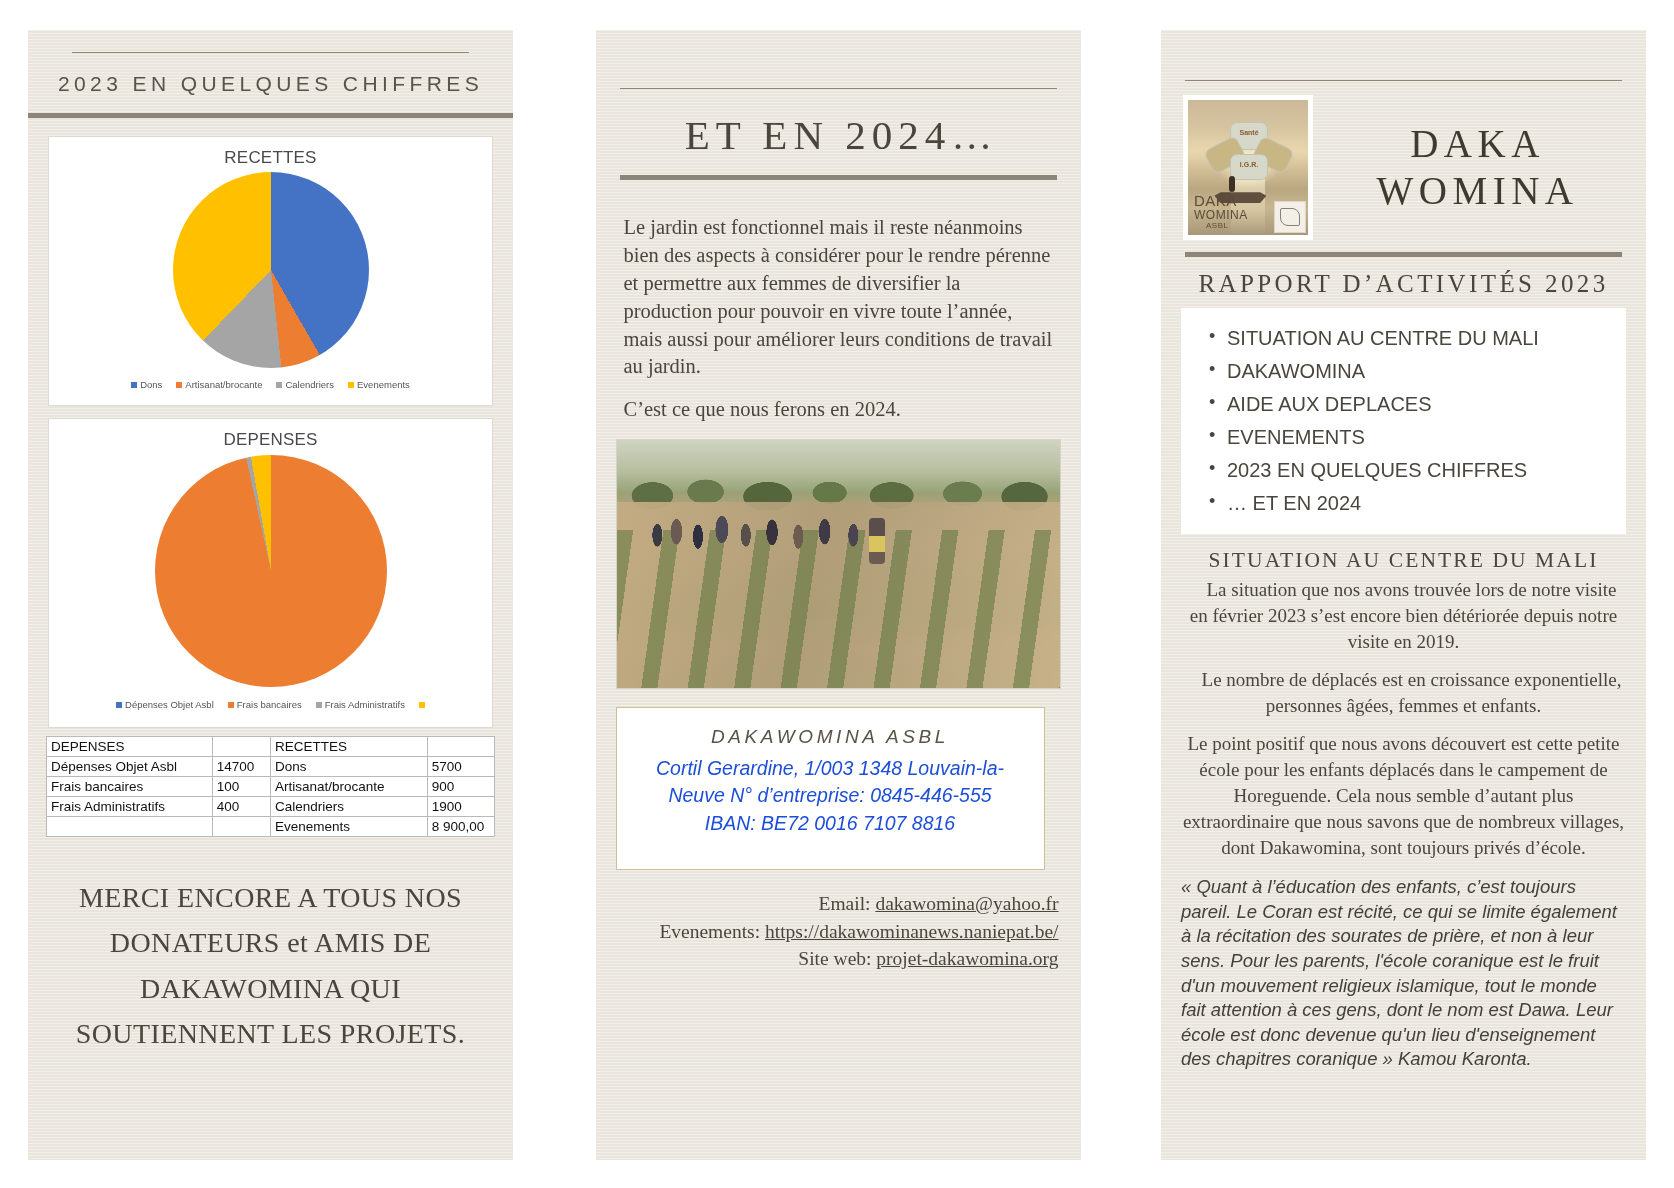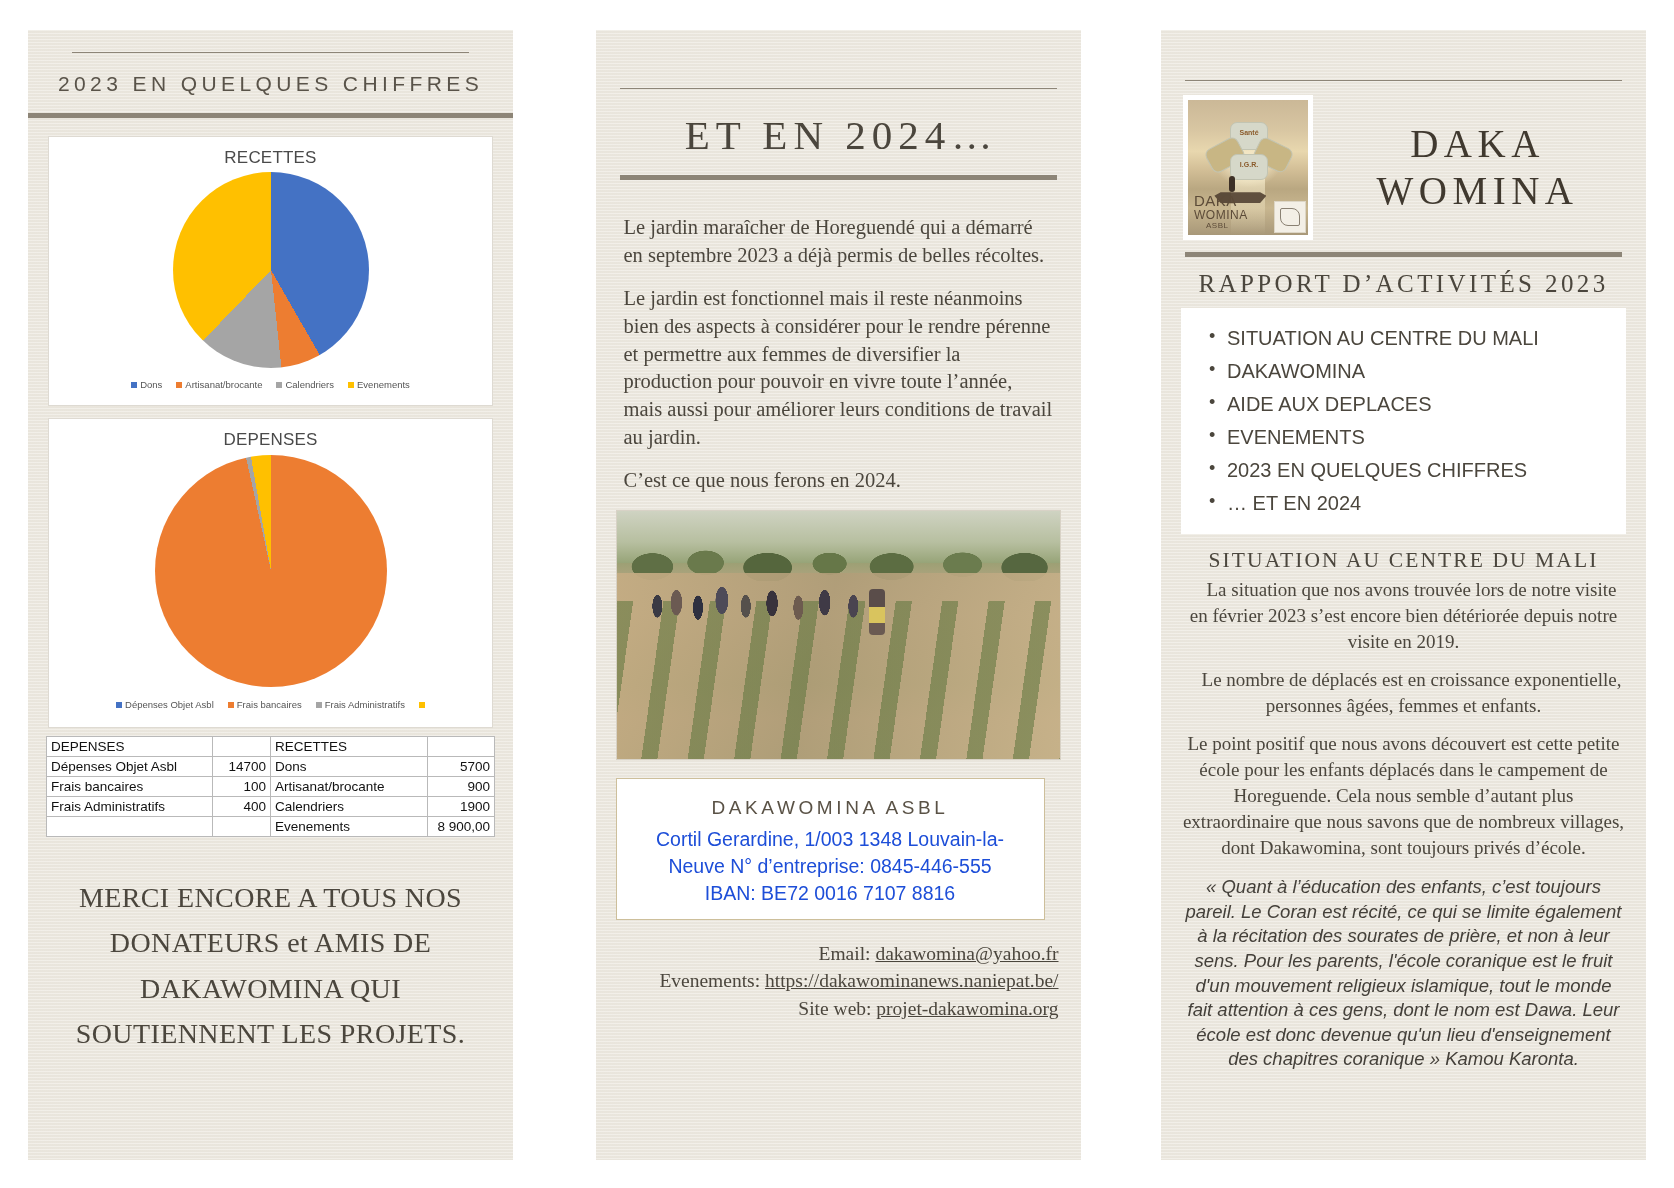--- a/index.html
+++ b/index.html
@@ -117,21 +117,21 @@
     color: #111;
     font-family: "Liberation Sans", sans-serif;
   }
   .fin-table td {
     border: 1px solid #b9b9b9;
     padding: 1px 4px;
     height: 17px;
     line-height: 16px;
     background: #fff;
   }
-  .fin-table td.num { text-align: right; }
+  .fin-table td.num { }
   .fin-table td.lbl { text-align: left; }
   .c-desc { width: 37%; }
   .c-amt  { width: 13%; }
   .c-desc2{ width: 35%; }
   .c-amt2 { width: 15%; }
 
   .thanks {
     margin: 38px 32px 0 32px;
     text-align: center;
     font-family: "Liberation Serif", serif;
@@ -217,22 +217,23 @@
   .photo .figure-right {
     position:absolute; left: 57%; top: 78px; width: 16px; height: 46px;
     background: linear-gradient(to bottom, #5a4d4a 0 18px, #d9c45e 18px 34px, #6a5a52 34px 46px);
     border-radius: 4px;
   }
 
   .contact-box {
     margin: 18px 36px 0 20px;
     background: #ffffff;
     border: 1px solid #cdbf9b;
-    padding: 18px 14px 11px 14px;
-    text-align: center;
+    padding: 18px 14px 32px 14px;
+    text-align: center;
+    font-style: italic;
   }
   .contact-name {
     font-family: "Liberation Sans", sans-serif;
     font-size: 19px;
     letter-spacing: 3.6px;
     color: #5a5246;
     margin-bottom: 7px;
   }
   .contact-line {
     font-family: "Liberation Sans", sans-serif;
@@ -385,21 +386,20 @@
   }
   .sec-body p { margin: 0 0 12px 0; }
   .sec-body p.indent { text-indent: 16px; text-align: center; }
   .quote {
     margin: 14px 20px 0 20px;
     font-family: "Liberation Sans", sans-serif;
     font-style: italic;
     font-size: 18.5px;
     line-height: 1.33;
     color: #44403a;
-    text-align: center;
   }
 </style>
 </head>
 <body>
 
 <div class="page">
 
   <section class="panel" id="panel-left">
     <div class="rule-thin" style="width:82%; margin-top:22px;"></div>
     <div class="left-head-title">2023 EN QUELQUES CHIFFRES</div>
@@ -493,21 +493,20 @@
 
     <div class="thanks">MERCI ENCORE A TOUS NOS DONATEURS et AMIS DE DAKAWOMINA QUI SOUTIENNENT LES PROJETS.</div>
   </section>
 
   <section class="panel" id="panel-middle">
     <div class="rule-thin mid-rule-top"></div>
     <div class="mid-title">ET EN 2024…</div>
     <div class="rule-thick mid-rule-bottom"></div>
 
     <div class="mid-body">
-      <p>Le jardin maraîcher de Horeguendé qui a démarré en septembre 2023 a déjà permis de belles récoltes.</p>
       <p>Le jardin est fonctionnel mais il reste néanmoins bien des aspects à considérer pour le rendre pérenne et permettre aux femmes de diversifier la production pour pouvoir en vivre toute l’année, mais aussi pour améliorer leurs conditions de travail au jardin.</p>
       <p>C’est ce que nous ferons en 2024.</p>
     </div>
 
     <div class="photo">
       <div class="sky"></div>
       <div class="trees"></div>
       <div class="soil"></div>
       <div class="beds"></div>
       <div class="people"></div>

